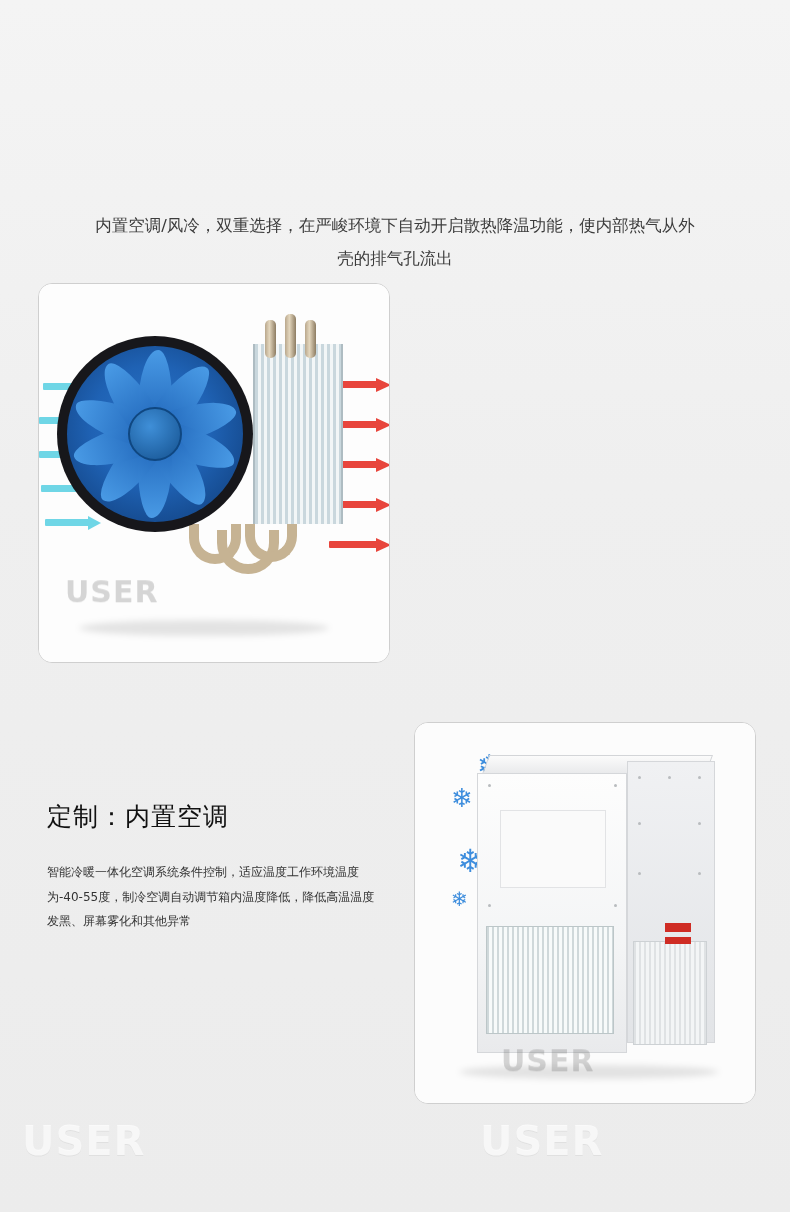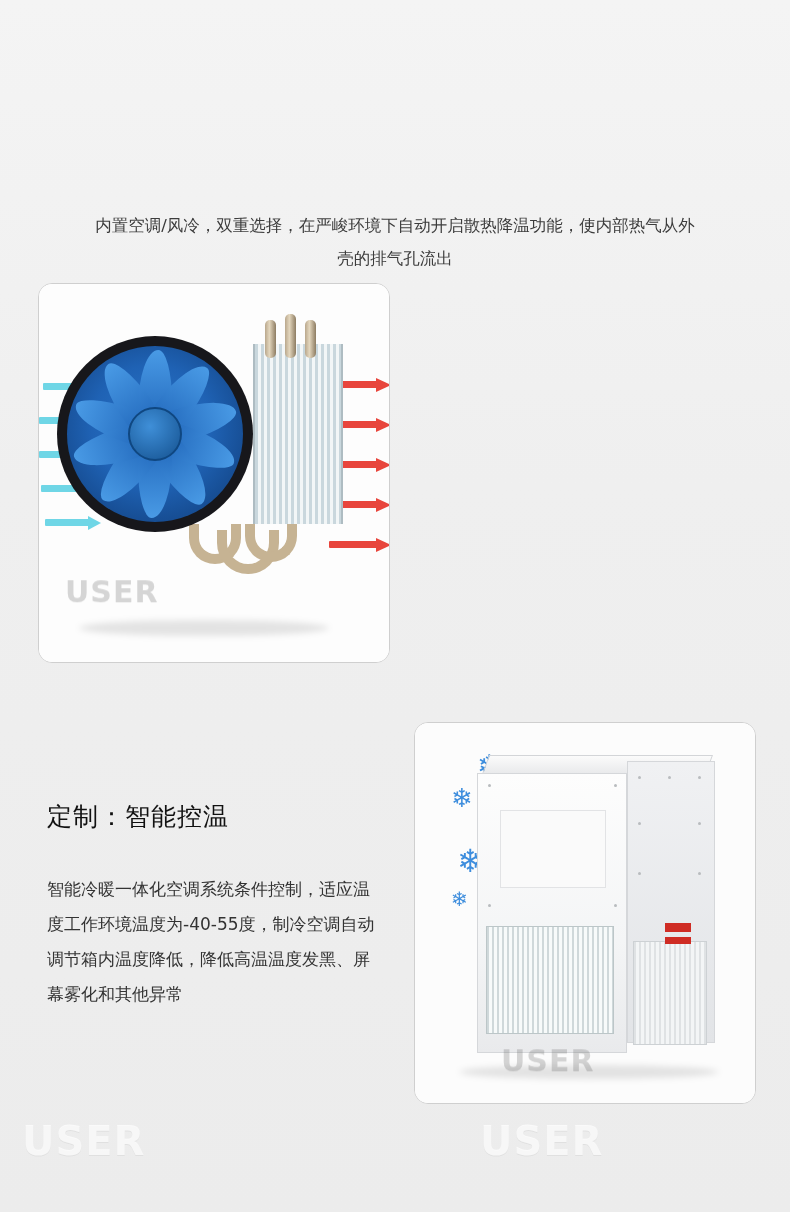--- a/index.html
+++ b/index.html
@@ -193,21 +193,21 @@
     line-height: 1;
     user-select: none;
   }
 
   #ac-heading {
     position: absolute; left: 47px; top: 800px;
     font-size: 25px; color: #111; font-weight: 500; letter-spacing: 1px;
   }
   #ac-body {
     position: absolute; left: 47px; top: 860px; width: 330px;
-    font-size: 17px; color: #333; line-height: 2.05; margin-top: 12px;
+    font-size: 12px; color: #333; line-height: 2.05;
   }
 
   
   .wm {
     position: absolute;
     font-weight: bold;
     color: rgba(255,255,255,.72);
     letter-spacing: 1px;
     text-shadow: 0 1px 0 rgba(0,0,0,.05);
     user-select: none;
@@ -291,21 +291,21 @@
         </div>
       </div>
 
       <div class="fan-shadow"></div>
 
       <span class="wm dark" style="left:26px; top:290px; font-size:30px;">USER</span>
     </div>
   </div>
 
 
-  <h2 id="ac-heading">定制：智能控温</h2>
+  <h2 id="ac-heading">定制：内置空调</h2>
   <p id="ac-body">智能冷暖一体化空调系统条件控制，适应温度工作环境温度为-40-55度，制冷空调自动调节箱内温度降低，降低高温温度发黑、屏幕雾化和其他异常</p>
 
   <div class="photo-card" id="ac-card">
     <div class="ac-stage">
 
       <span class="snow" style="left:62px; top:28px;  font-size:30px;">❄</span>
       <span class="snow" style="left:36px; top:62px;  font-size:26px;">❄</span>
       <span class="snow" style="left:68px; top:88px;  font-size:22px;">❄</span>
       <span class="snow" style="left:42px; top:122px; font-size:32px;">❄</span>
       <span class="snow" style="left:36px; top:166px; font-size:20px;">❄</span>

